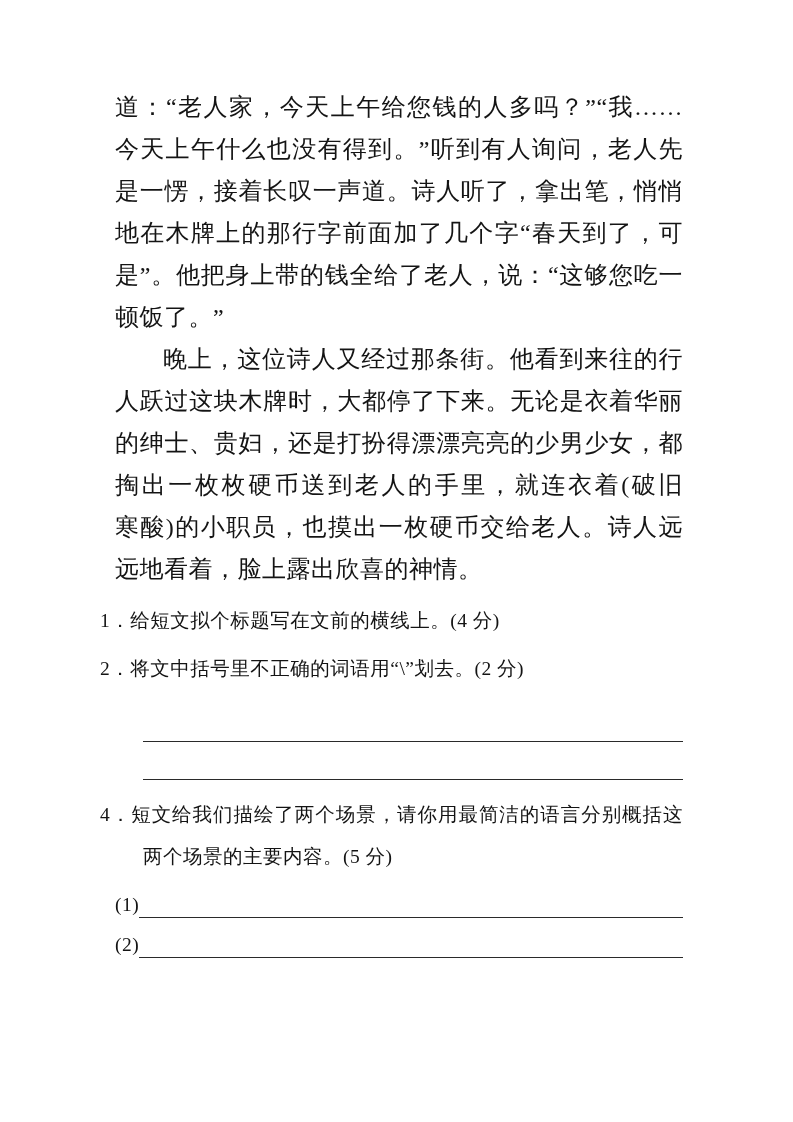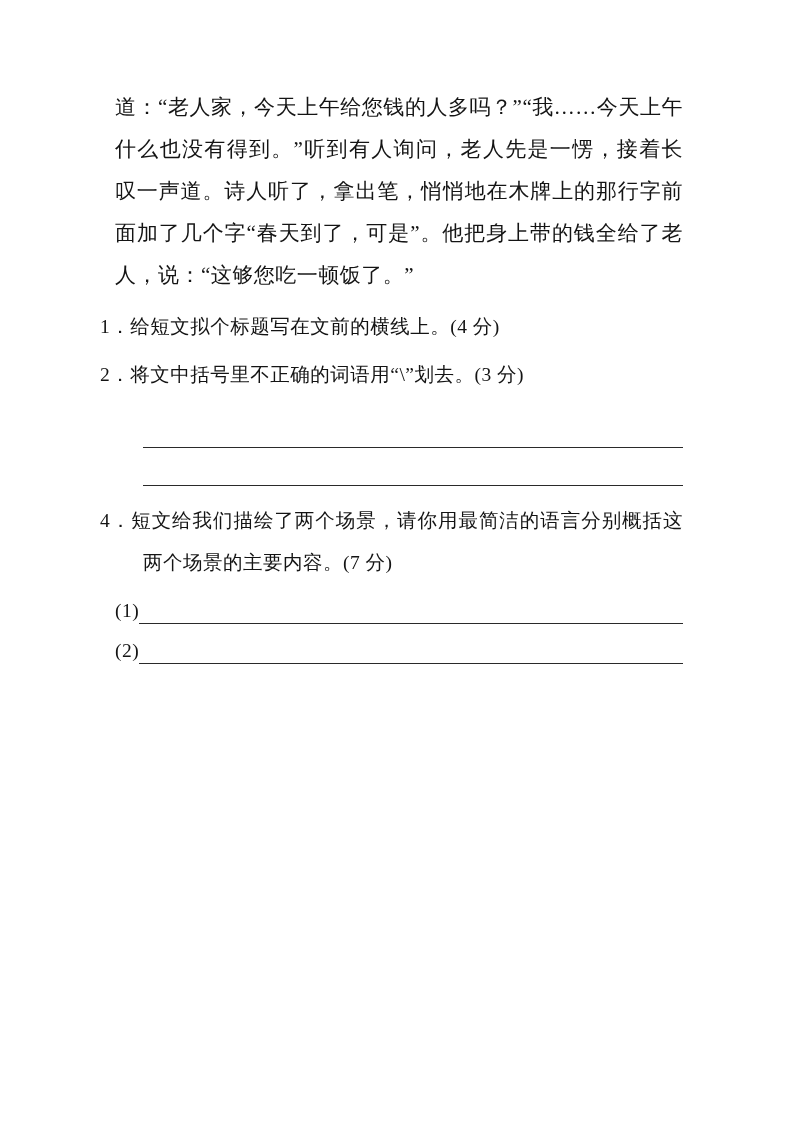--- a/index.html
+++ b/index.html
@@ -12,21 +12,21 @@
     overflow: hidden;
   }
   .page {
     width: 793px;
     height: 1122px;
     padding: 86px 110px 30px 100px;
     background: #ffffff;
   }
   .passage {
     margin-left: 15px;
-    font-size: 21px;
+    font-size: 24px;
     line-height: 42px;
     text-align: justify;
     letter-spacing: 0.5px;
   }
   .para.indent { text-indent: 2em; }
   .questions {
     margin-top: 10px;
     font-size: 19.5px;
     line-height: 42px;
     letter-spacing: 0.5px;
@@ -62,35 +62,36 @@
     border-bottom: 1.5px solid #2a2a2a;
   }
 </style>
 </head>
 <body>
 
 <div class="page">
 
   <section class="passage">
     <p class="para">道：“老人家，今天上午给您钱的人多吗？”“我……今天上午什么也没有得到。”听到有人询问，老人先是一愣，接着长叹一声道。诗人听了，拿出笔，悄悄地在木牌上的那行字前面加了几个字“春天到了，可是”。他把身上带的钱全给了老人，说：“这够您吃一顿饭了。”</p>
+    <p class="para indent">晚上，这位诗人又经过那条街。他看到来往的行人跃过这块木牌时，大都停了下来。无论是衣着华丽的绅士、贵妇，还是打扮得漂漂亮亮的少男少女，都掏出一枚枚硬币送到老人的手里，就连衣着(破旧　寒酸)的小职员，也摸出一枚硬币交给老人。诗人远远地看着，脸上露出欣喜的神情。</p>
   </section>
 
   <section class="questions">
 
     <p class="question"><span class="q-num">1．</span><span class="q-text">给短文拟个标题写在文前的横线上。(4 分)</span></p>
 
-    <p class="question"><span class="q-num">2．</span><span class="q-text">将文中括号里不正确的词语用“\”划去。(3 分)</span></p>
+    <p class="question"><span class="q-num">2．</span><span class="q-text">将文中括号里不正确的词语用“\”划去。(2 分)</span></p>
 
 
     <div class="blanks">
       <div class="blank-line"></div>
       <div class="blank-line"></div>
     </div>
 
-    <p class="question"><span class="q-num">4．</span><span class="q-text">短文给我们描绘了两个场景，请你用最简洁的语言分别概括这两个场景的主要内容。(7 分)</span></p>
+    <p class="question"><span class="q-num">4．</span><span class="q-text">短文给我们描绘了两个场景，请你用最简洁的语言分别概括这两个场景的主要内容。(5 分)</span></p>
 
     <div class="sub-answer">
       <span class="sub-label">(1)</span>
       <span class="sub-blank"></span>
     </div>
     <div class="sub-answer">
       <span class="sub-label">(2)</span>
       <span class="sub-blank"></span>
     </div>
 

